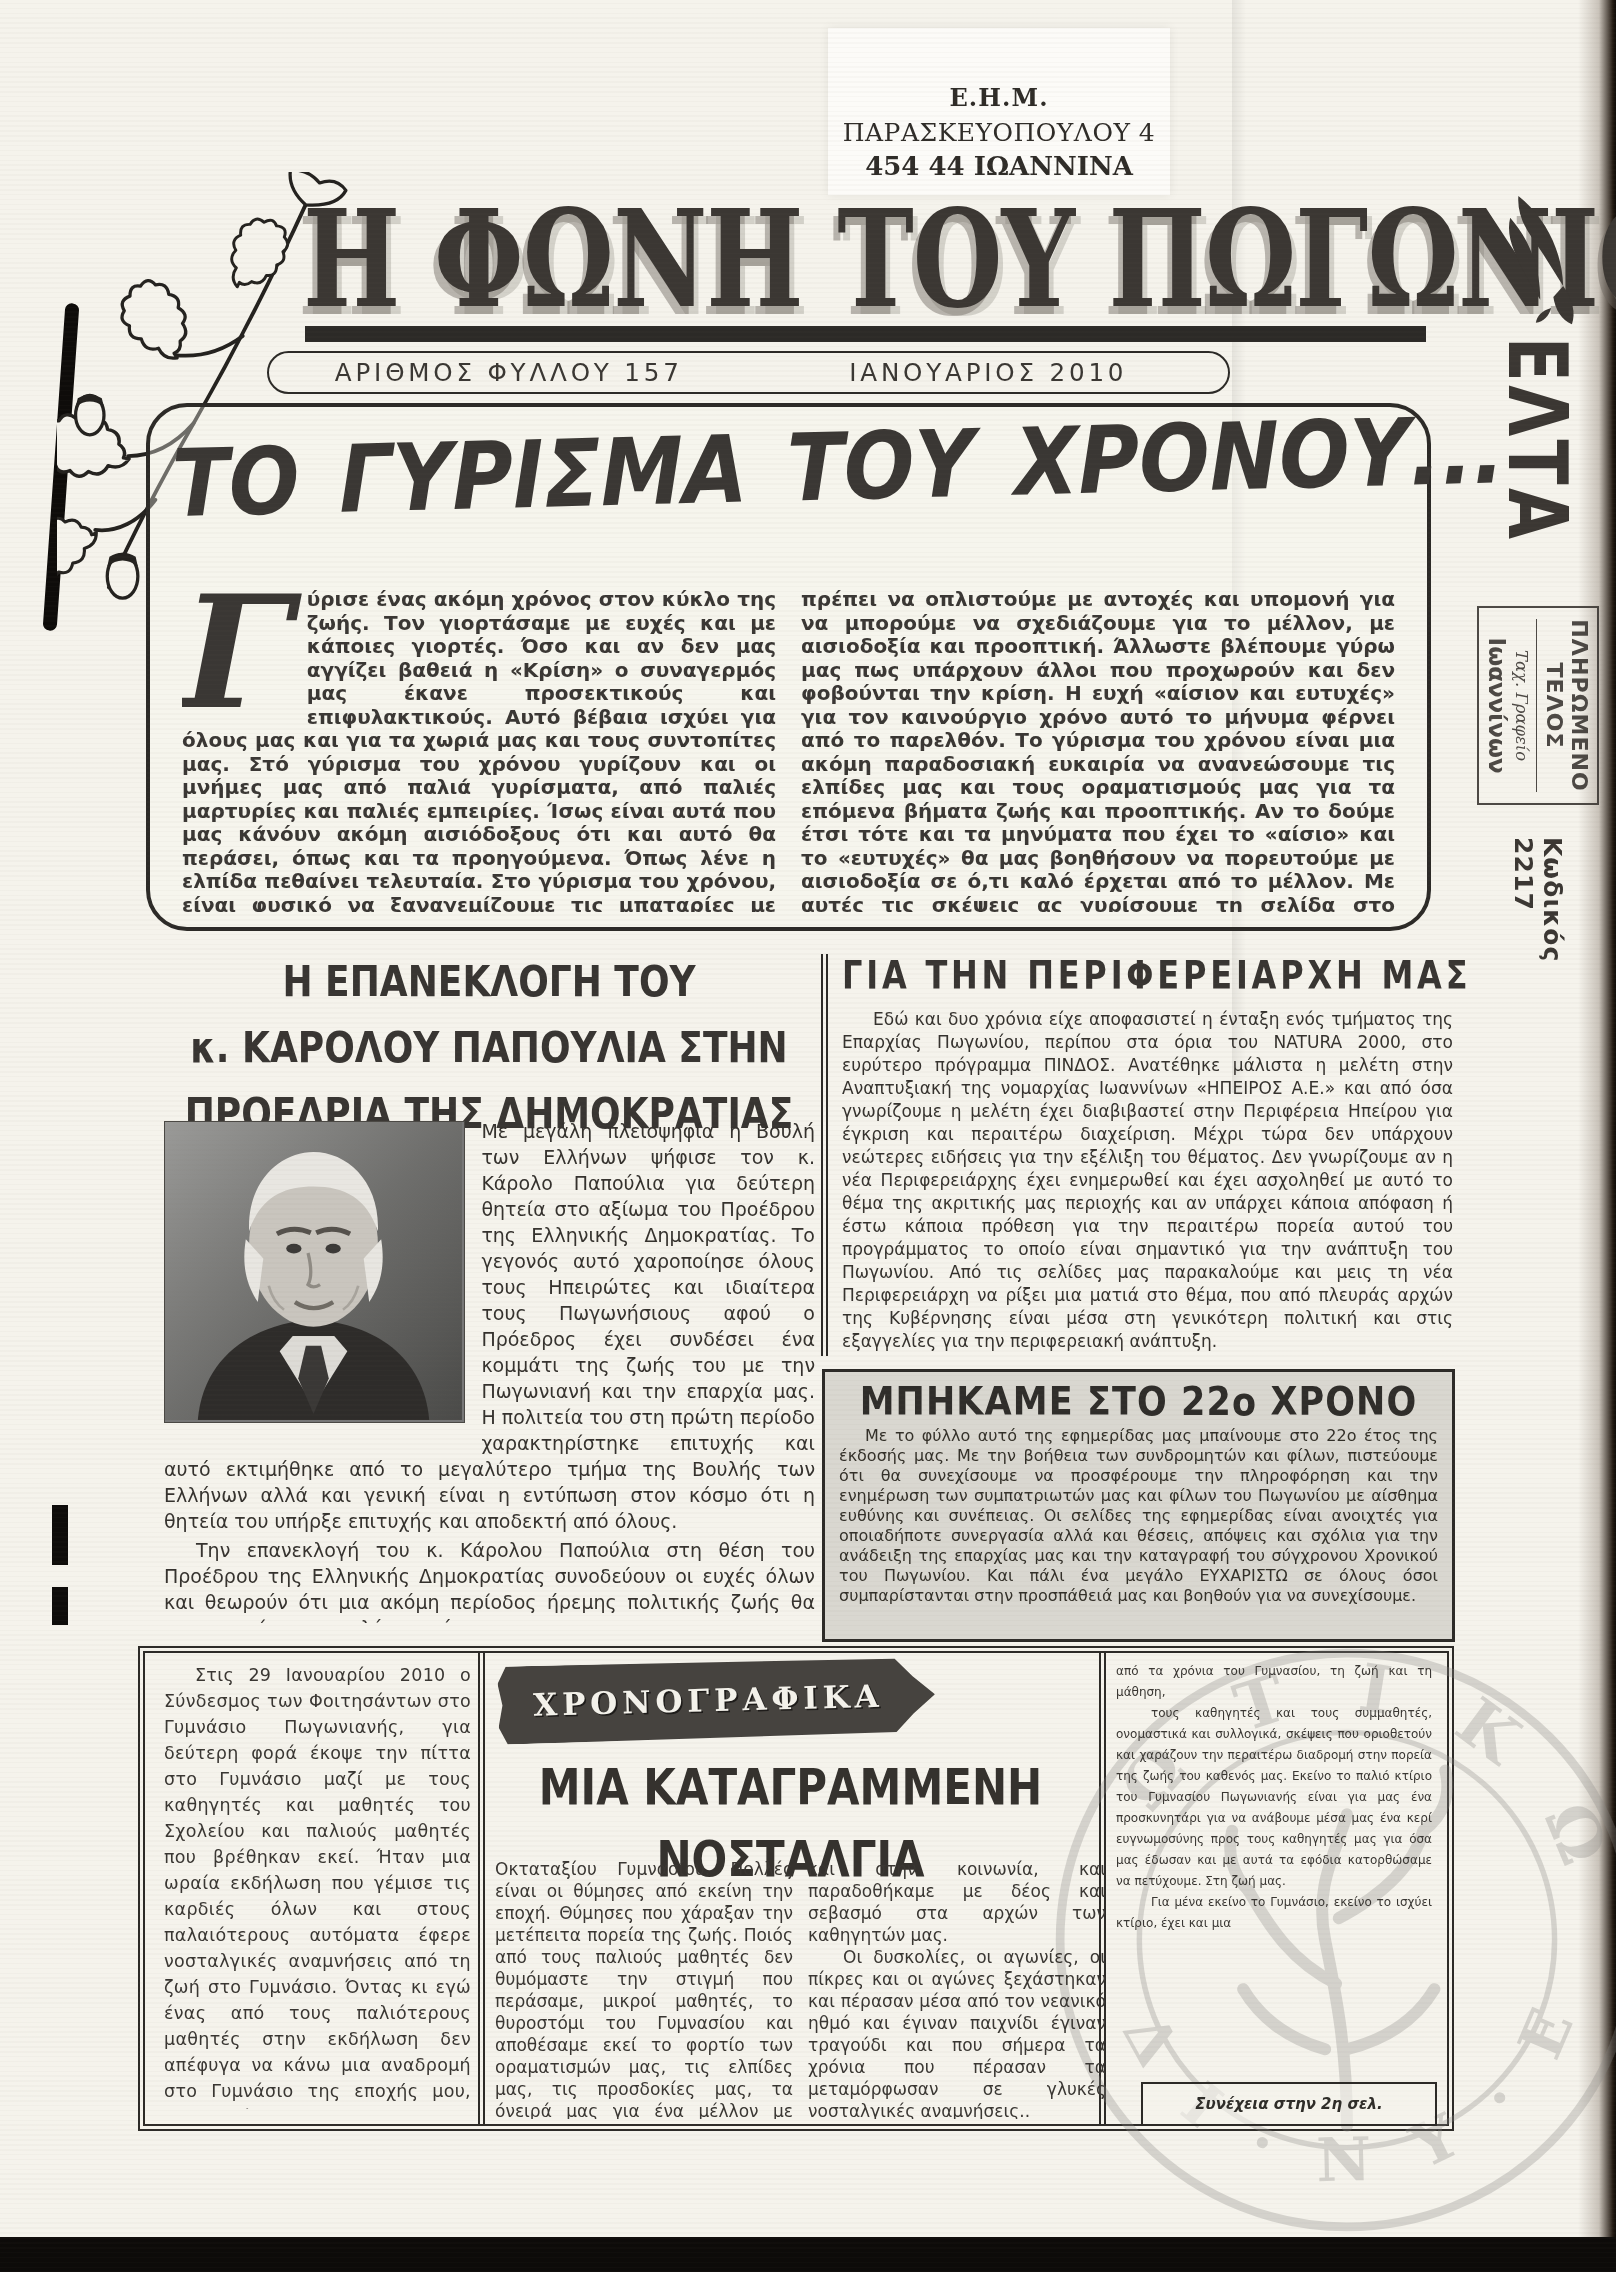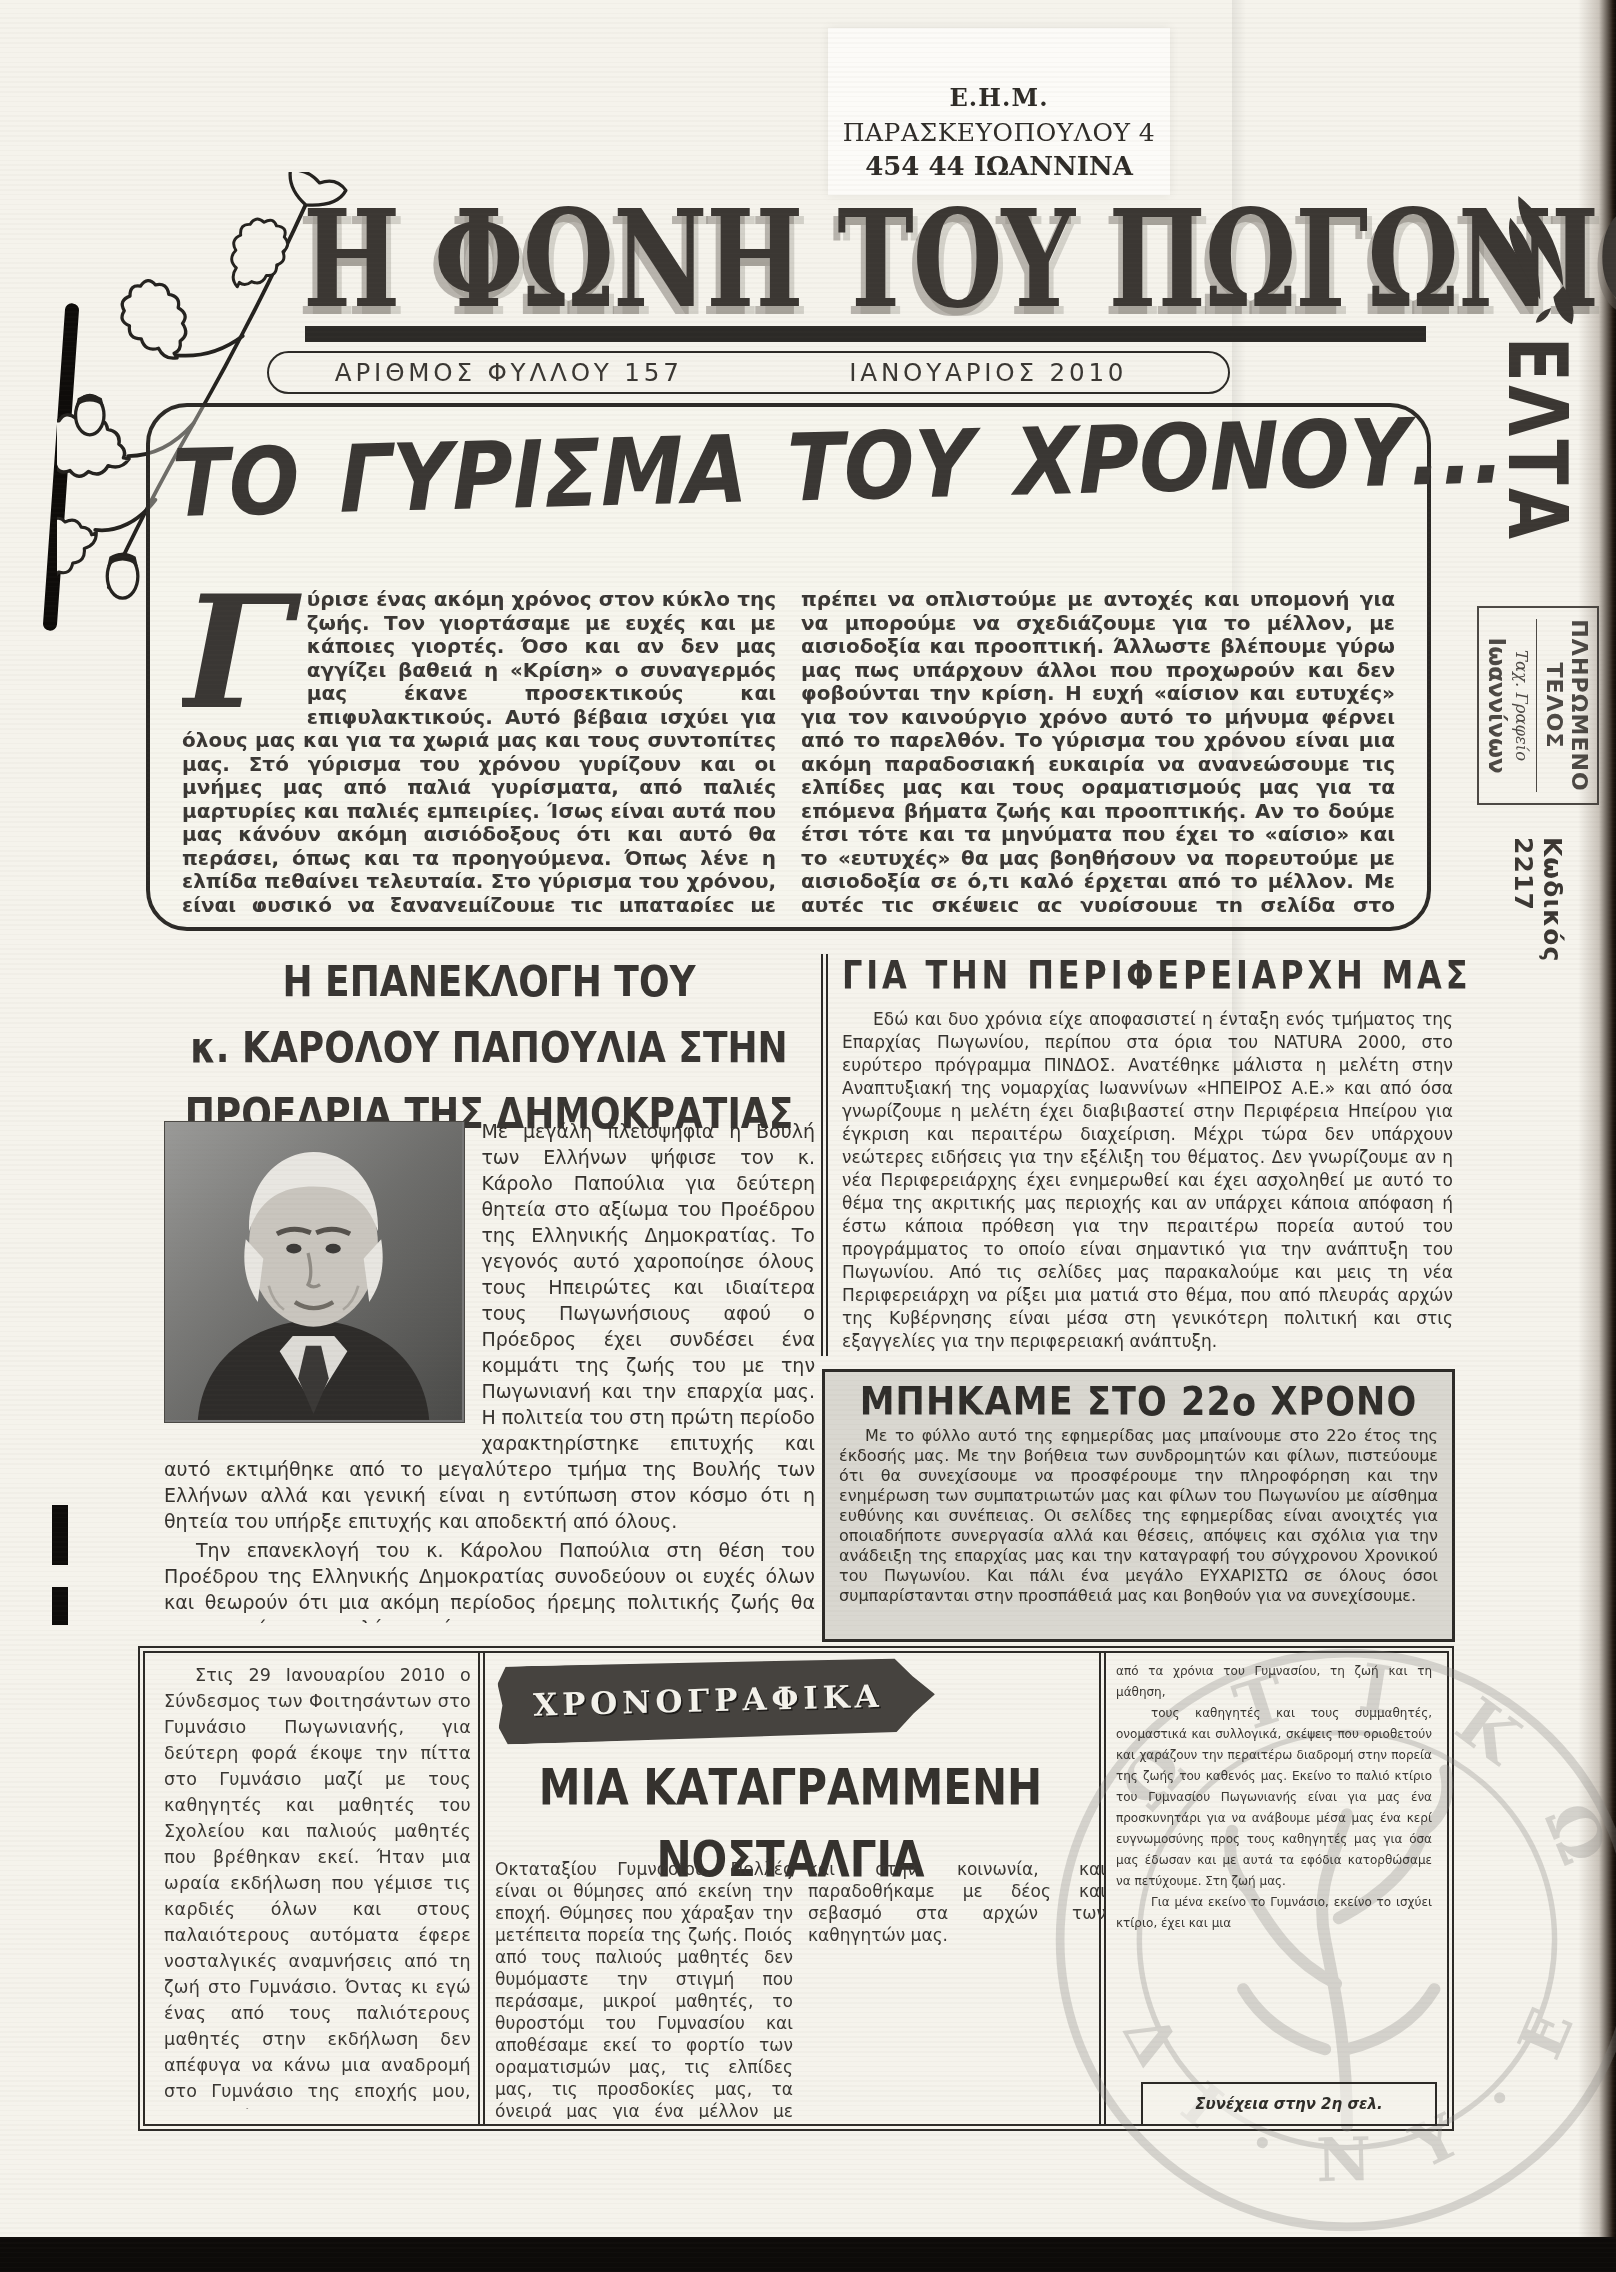--- a/index.html
+++ b/index.html
@@ -288,20 +288,21 @@
     <div>ΜΙΑ ΚΑΤΑΓΡΑΜΜΕΝΗ</div>
     <div>ΝΟΣΤΑΛΓΙΑ</div>
   </div>
 
   <div class="bcol col2">
     <p>Οκταταξίου Γυμνασίου. Πολλές είναι οι θύμησες από εκείνη την εποχή. Θύμησες που χάραξαν την μετέπειτα πορεία της ζωής. Ποιός από τους παλιούς μαθητές δεν θυμόμαστε την στιγμή που περάσαμε, μικροί μαθητές, το θυροστόμι του Γυμνασίου και αποθέσαμε εκεί το φορτίο των οραματισμών μας, τις ελπίδες μας, τις προσδοκίες μας, τα όνειρά μας για ένα μέλλον με κατακτήσεις στη ζωή</p>
   </div>
 
   <div class="bcol col3">
     <p>και στην κοινωνία, και παραδοθήκαμε με δέος και σεβασμό στα αρχών των καθηγητών μας.</p>
+    <p class="ind">Οι δυσκολίες, οι αγωνίες, οι πίκρες και οι αγώνες ξεχάστηκαν και πέρασαν μέσα από τον νεανικό ηθμό  και έγιναν  παιχνίδι έγιναν τραγούδι και που σήμερα τα χρόνια που πέρασαν τα μεταμόρφωσαν σε γλυκές νοσταλγικές αναμνήσεις..</p>
 
   </div>
 
   <div class="bcol col4">
     <p>από τα χρόνια του Γυμνασίου, τη ζωή και τη μάθηση,</p>
     <p class="ind">τους καθηγητές και τους συμμαθητές, ονομαστικά και συλλογικά, σκέψεις που οριοθετούν και χαράζουν την περαιτέρω διαδρομή στην πορεία της ζωής του καθενός μας. Εκείνο το παλιό κτίριο του Γυμνασίου Πωγωνιανής είναι για μας ένα προσκυνητάρι για να ανάβουμε μέσα μας ένα κερί ευγνωμοσύνης προς τους καθηγητές μας για όσα μας έδωσαν και με αυτά τα εφόδια κατορθώσαμε να πετύχουμε. Στη ζωή μας.</p>
     <p class="ind">Για μένα εκείνο το Γυμνάσιο, εκείνο το ισχύει κτίριο, έχει και μια</p>
   </div>
 
   <div class="continue">

